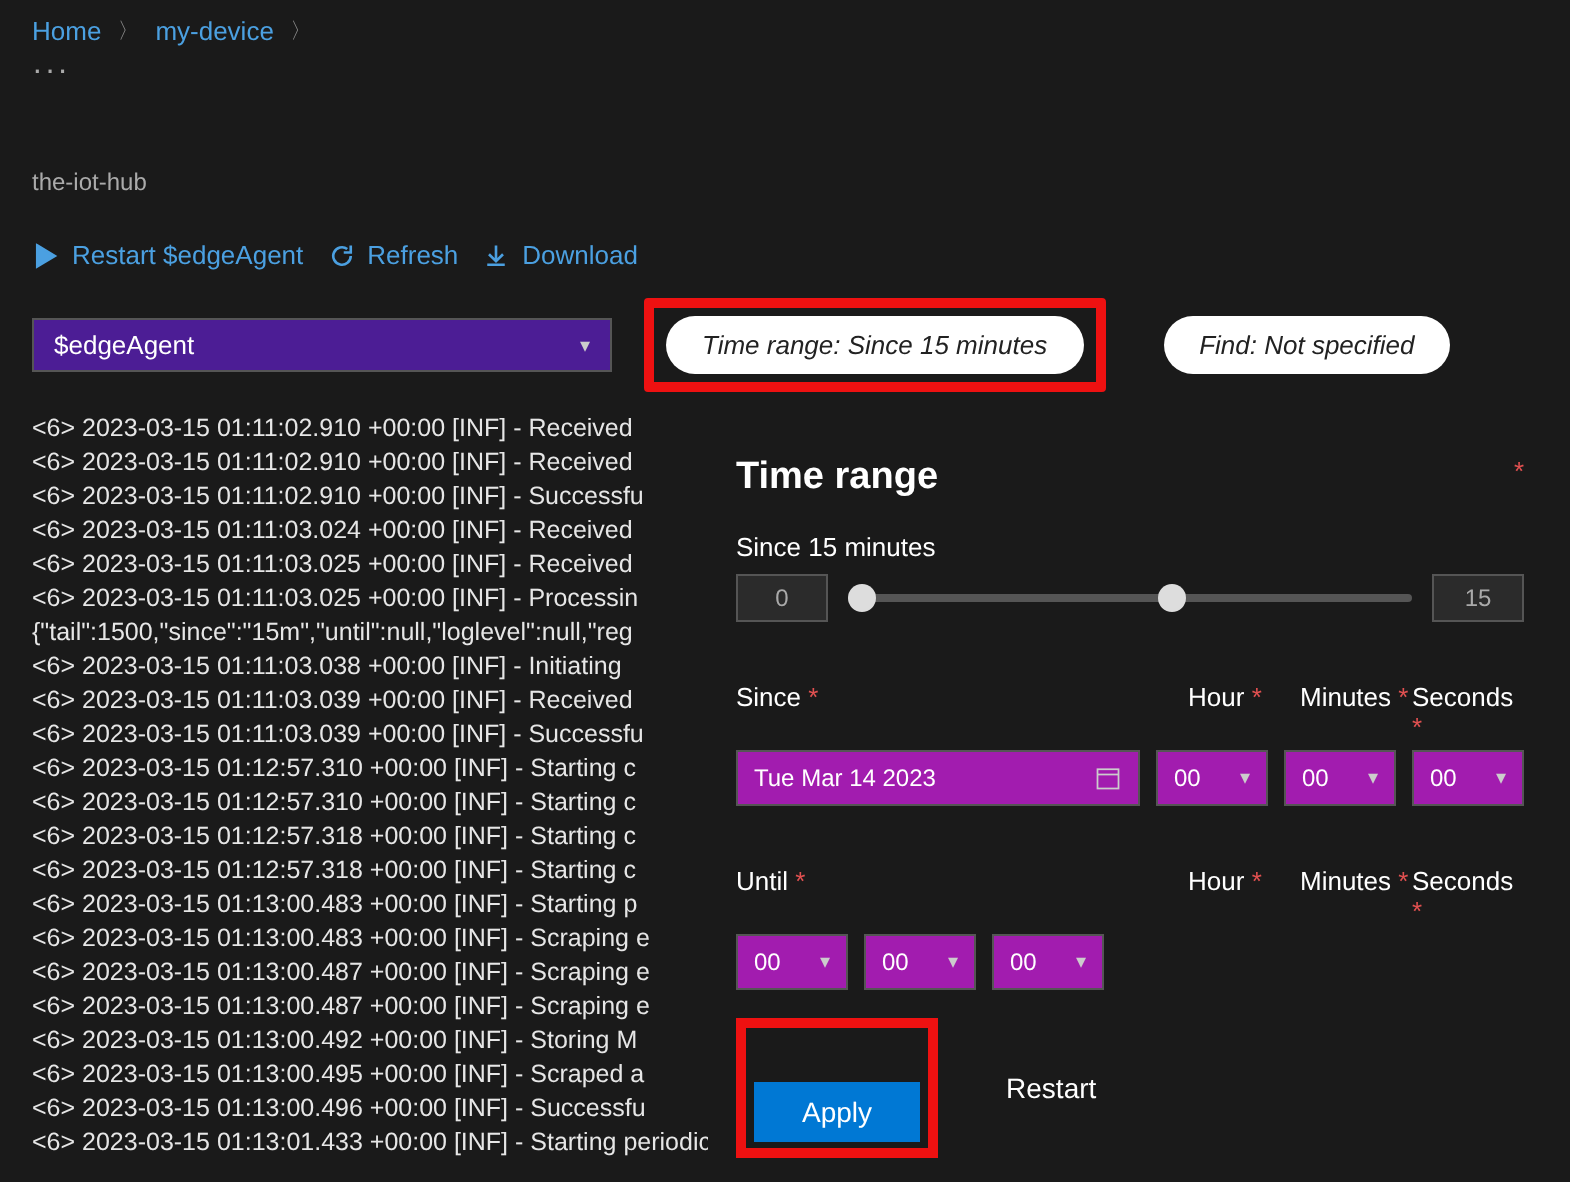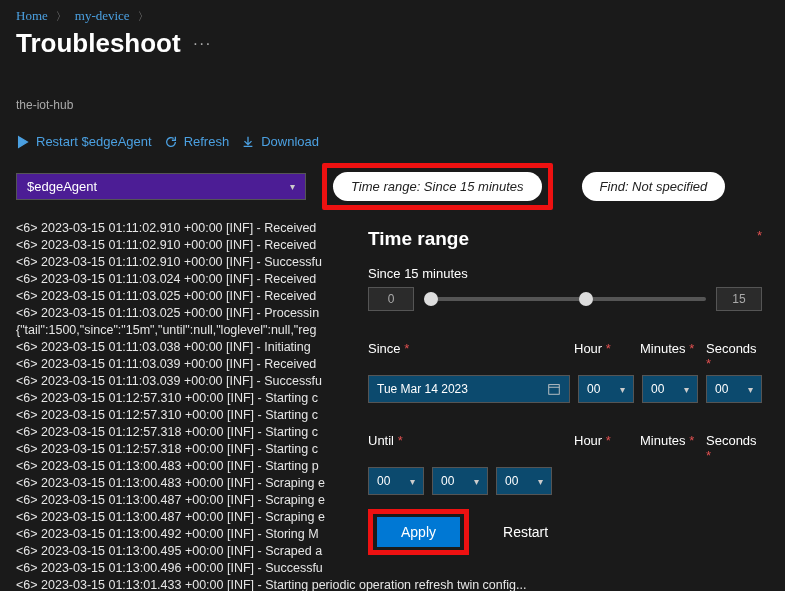--- a/index.html
+++ b/index.html
@@ -12,21 +12,20 @@
     height: 591px;
     overflow: hidden;
     position: relative;
   }
   .breadcrumb {
     display: flex;
     align-items: center;
     gap: 8px;
     padding: 8px 16px 4px;
     font-size: 13px;
-    font-family: Liberation Serif, serif;
   }
   .breadcrumb a { color: #4ba0e1; text-decoration: none; }
   .breadcrumb .chev { color: #888; font-size: 11px; }
   .title-row {
     display: flex;
     align-items: center;
     gap: 12px;
     padding: 0 16px;
   }
   .title-row h1 { font-size: 26px; font-weight: 600; }
@@ -111,35 +110,35 @@
   .slider .thumb {
     width:14px; height:14px; background:#ddd; border-radius:50%;
     position:absolute; top:-5px;
   }
   .checkbox-row { display:flex; align-items:center; gap:8px; margin-bottom:16px; font-size:13px;}
   .checkbox {
     width:16px; height:16px; background:#0078d4; border-radius:2px;
     display:flex; align-items:center; justify-content:center;
   }
   .checkbox svg { width:10px; height:10px; stroke:#fff; stroke-width:2.5; fill:none;}
-  .dt-labels { display:flex; gap:10px; font-size:13px; margin-bottom:4px;margin-top:30px;}
+  .dt-labels { display:flex; gap:0; font-size:13px; margin-bottom:4px;margin-top:30px;}
   .dt-labels .lbl-since { flex:1; }
   .dt-labels .lbl-small { width:56px; }
   .dt-row { display:flex; gap:8px; margin-bottom:14px;}
   .dt-input {
-    background:#0c4a6e; border:1px solid #555; color:#fff;
+    background:#a21caf; border:1px solid #555; color:#fff;
     height:28px; padding:0 8px; font-size:12px;
     display:flex; align-items:center; justify-content:space-between;
   }
   .dt-date { flex:1; }
   .dt-small { width:56px; }
   .btn-row { display:flex; gap:16px; align-items:center;}
   .btn-apply {
     background:#0078d4; color:#fff; border:none;
-    padding:7px 24px; font-size:14px; cursor:pointer;
+    padding:7px 24px; font-size:14px; cursor:pointer;margin-top:24px;
   }
   .btn-cancel {
     background:transparent; color:#fff; border:none;
     padding:7px 18px; font-size:14px; cursor:pointer;
   }
   .red-box-2 {
     border:5px solid #e11; padding:3px 4px; display:inline-block;
   }
   .chev-down { font-size:10px; color:#ccc;}
   .cal-icon { width:14px; height:14px; }
@@ -148,21 +147,20 @@
 <body>
 
 <div class="breadcrumb">
   <a>Home</a>
   <span class="chev">〉</span>
   <a>my-device</a>
   <span class="chev">〉</span>
 </div>
 
 <div class="title-row">
-  <h1>Troubleshoot</h1>
   <span class="ellipsis">···</span>
 </div>
 <div class="subtitle">the-iot-hub</div>
 
 <div class="toolbar">
   <div class="toolbar-btn">
     <svg class="icon" viewBox="0 0 16 16">
         <polygon points="3,2 13,8 3,14" fill="#4ba0e1"></polygon>
       </svg>
     <span>Restart $edgeAgent</span>

